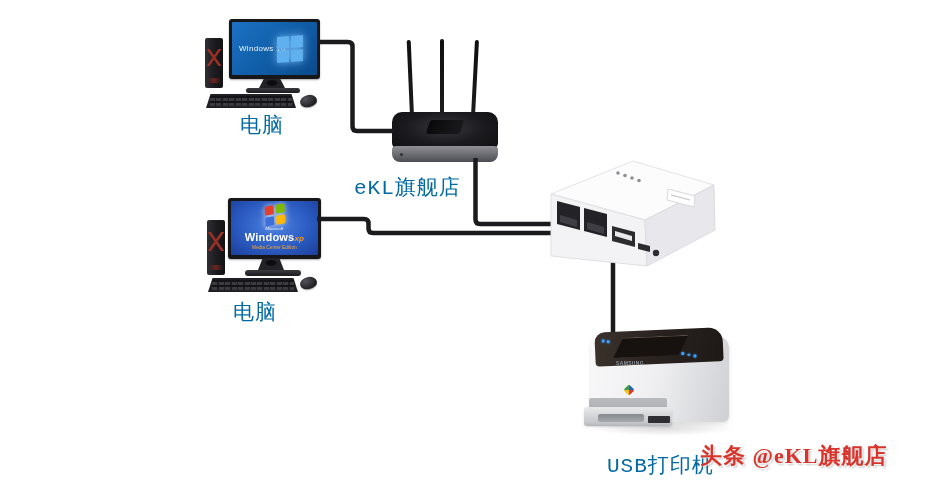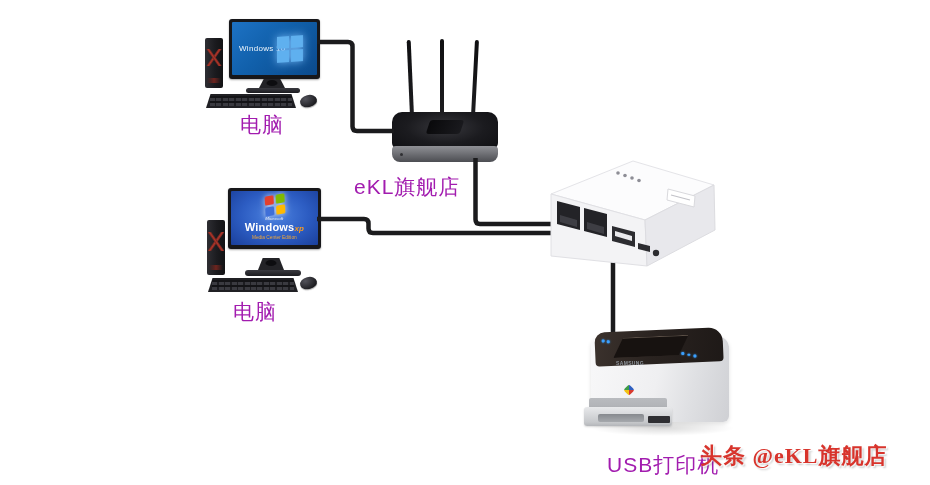--- a/index.html
+++ b/index.html
@@ -161,25 +161,26 @@
     background:linear-gradient(#86898e,#a6a9ad);
     border-radius:2px;
   }
   .tray-slot{background:#2f2f33;border-radius:1px;}
   .printer-shadow{
     background:radial-gradient(ellipse at center, rgba(0,0,0,.14), rgba(0,0,0,0) 70%);
   }
 
   
   .device-label{
-    color:#a21caf;
+    color:#0369a1;
     font-size:21px;
     letter-spacing:1px;
     white-space:nowrap;
     z-index:5;
+    font-family:Liberation Mono, monospace;
   }
   .watermark{
     color:#d8342c;
     font-size:22px;
     font-weight:bold;
     letter-spacing:1px;
     white-space:nowrap;
     text-shadow:1px 1px 0 rgba(255,255,255,.65), 2px 2px 2px rgba(60,60,60,.28);
     z-index:5;
     font-family:Liberation Serif, serif;
@@ -214,21 +215,21 @@
     </div>
     <div class="abs stand-neck" style="left:259px;top:79px;width:26px;height:9px;"></div>
     <div class="abs stand-base" style="left:246px;top:88px;width:54px;height:5px;"></div>
     <div class="abs keyboard" style="left:206px;top:94px;width:90px;height:14px;"></div>
     <div class="abs mouse" style="left:300px;top:95px;width:17px;height:12px;"></div>
     <div class="abs device-label" style="left:240px;top:111px;">电脑</div>
   </div>
 
   <div>
     <div class="abs tower" style="left:207px;top:220px;width:18px;height:55px;"></div>
-    <div class="abs monitor" style="left:228px;top:188px;width:87px;height:54px;">
+    <div class="abs monitor" style="left:228px;top:198px;width:87px;height:54px;">
       <div class="screen winxp">
         <div class="xp-center">
           <div class="winflagxp">
             <i style="background:#e4402e"></i>
               <i style="background:#7fba00"></i>
               <i style="background:#3f6fd8"></i>
               <i style="background:#ffb900"></i>
           </div>
           <div class="xp-microsoft">Microsoft</div>
           <div class="xp-windows"><span>Windows</span><span class="xp-sup">xp</span></div>

